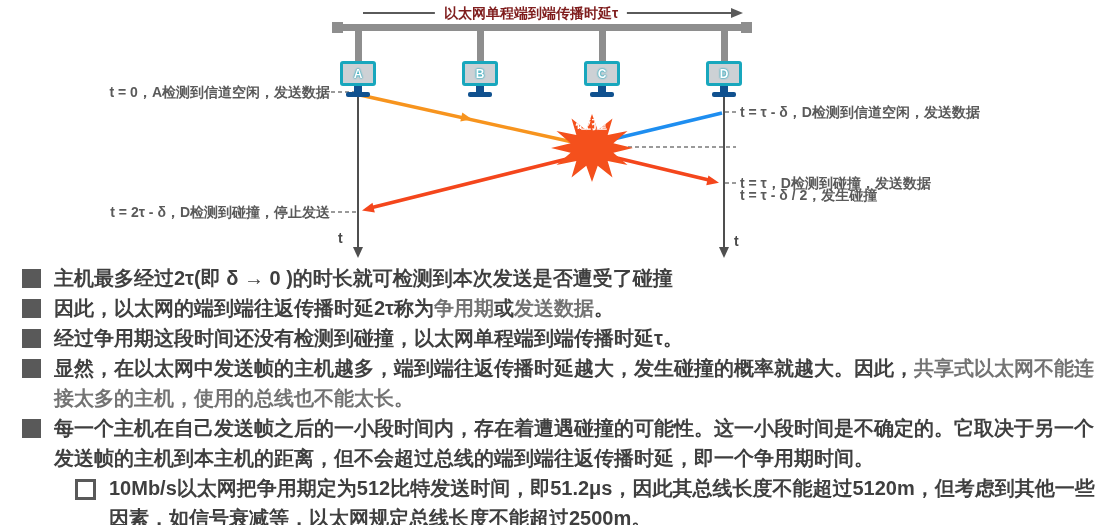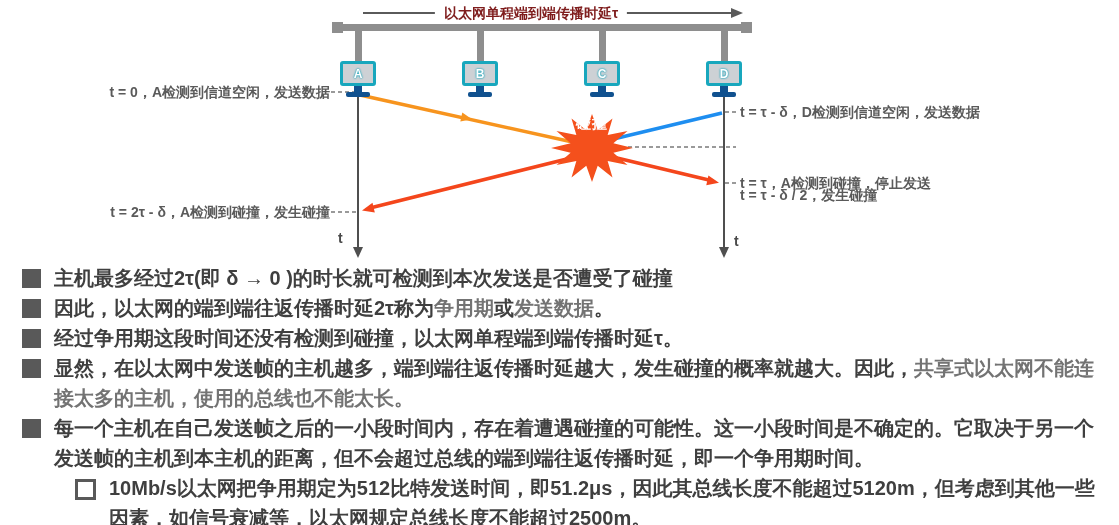--- a/index.html
+++ b/index.html
@@ -113,24 +113,24 @@
     <div class="base"></div>
   </div>
 
   <div id="top-arrow-label">以太网单程端到端传播时延τ</div>
 
   <div id="collision-burst">
     <span>碰撞</span>
   </div>
 
   <div class="evt-label" style="right:789px;top:85px;">t = 0，A检测到信道空闲，发送数据</div>
-  <div class="evt-label" style="right:789px;top:205px;">t = 2τ - δ，A检测到碰撞，发生碰撞</div>
+  <div class="evt-label" style="right:789px;top:205px;">t = 2τ - δ，D检测到碰撞，停止发送</div>
   <div class="evt-label" style="left:740px;top:105px;">t = τ - δ，D检测到信道空闲，发送数据</div>
   <div class="evt-label" style="left:740px;top:140px;margin-top:48px;">t = τ - δ / 2，发生碰撞</div>
-  <div class="evt-label" style="left:740px;top:176px;">t = τ，A检测到碰撞，停止发送</div>
+  <div class="evt-label" style="left:740px;top:176px;">t = τ，D检测到碰撞，发送数据</div>
   <div class="t-label" style="left:338px;top:231px;">t</div>
   <div class="t-label" style="left:734px;top:234px;">t</div>
 
   <div id="bullet-list">
       <div class="bullet-row">
         <span class="marker filled"></span>
         <span class="bullet-text"><span>主机最多经过2τ(即 δ → 0 )的时长就可检测到本次发送是否遭受了碰撞</span></span>
       </div>
       <div class="bullet-row">
         <span class="marker filled"></span>

